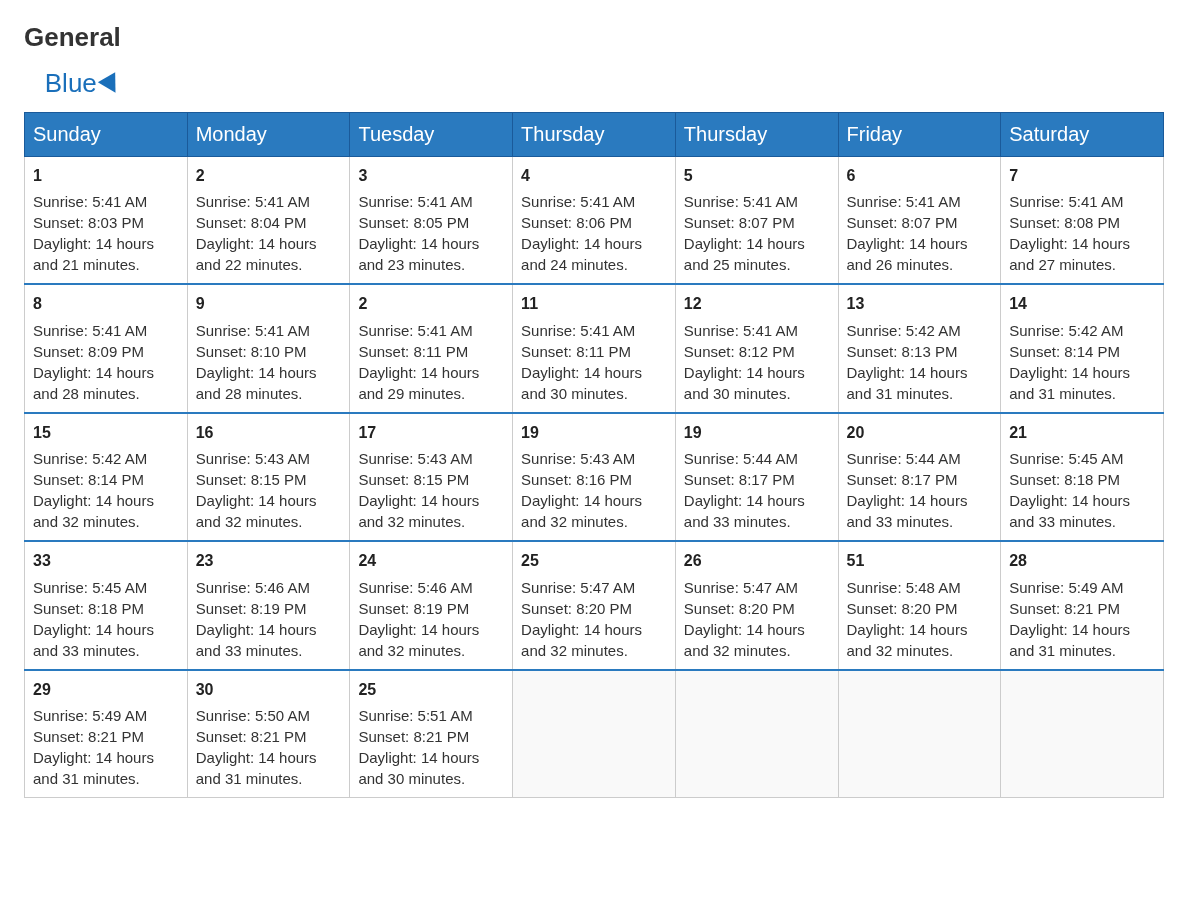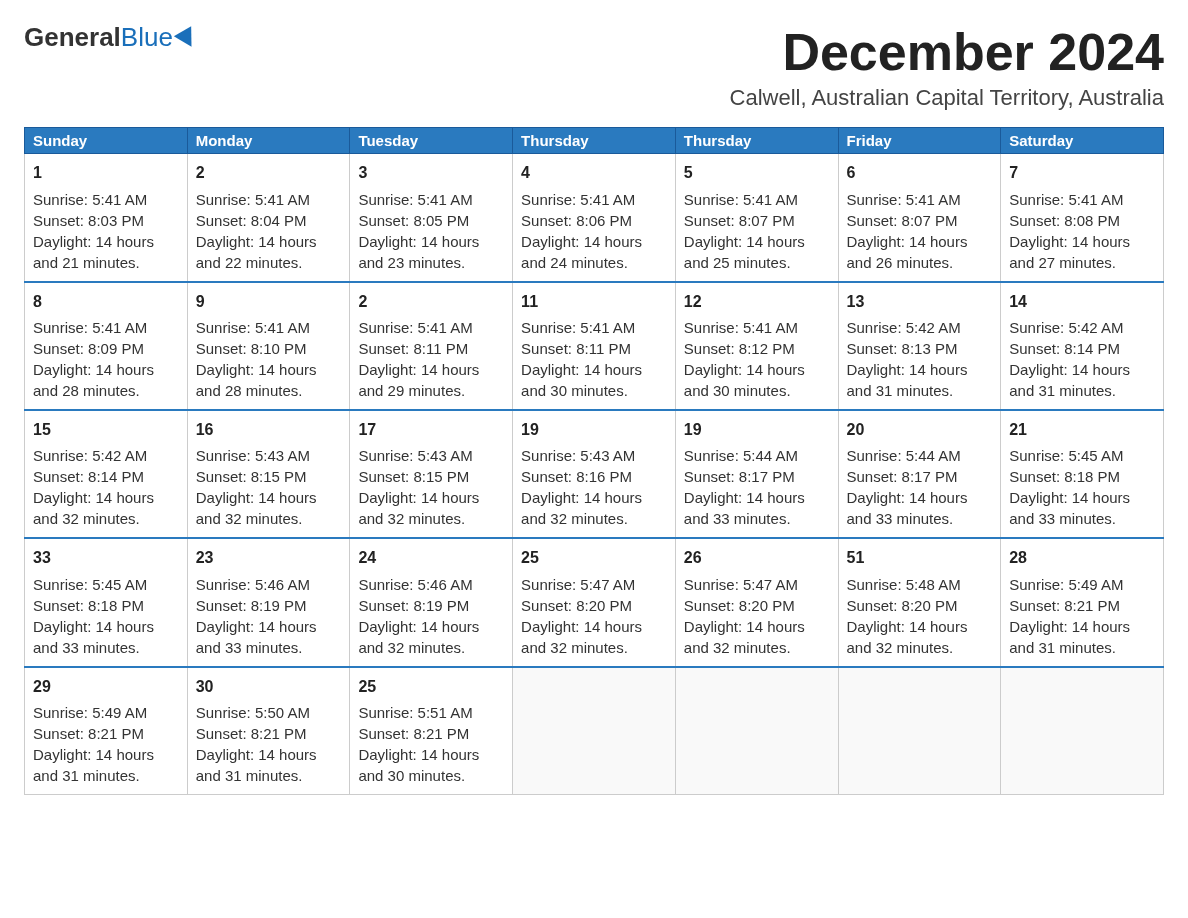--- a/index.html
+++ b/index.html
@@ -11,22 +11,23 @@
       min-height: 918px;
     }
     .header-area {
       display: flex;
       justify-content: space-between;
       align-items: flex-start;
       margin-bottom: 16px;
     }
     .logo {
       display: flex;
-      flex-direction: row;
-      align-items: center;
+      flex-direction: column;
+      align-items: flex-end;
+      gap: 20px;
     }
     .logo-general {
       font-size: 26px;
       font-weight: bold;
       color: #333;
       line-height: 1;
     }
     .logo-blue {
       font-size: 26px;
       font-weight: normal;
@@ -62,23 +63,23 @@
       margin-top: 4px;
     }
     .calendar-table {
       width: 100%;
       border-collapse: collapse;
       border: 1px solid #999;
     }
     .calendar-table th {
       background-color: #2a7abf;
       color: #fff;
-      font-size: 15px;
-      font-weight: bold;
-      padding: 4px 8px;
+      font-size: 20px;
+      font-weight: normal;
+      padding: 10px 8px;
       text-align: left;
       border: 1px solid #1a5a9a;
     }
     .calendar-table td {
       vertical-align: top;
       padding: 8px;
       border: 1px solid #ccc;
       font-size: 13px;
       color: #333;
       width: calc(100% / 7);
@@ -105,24 +106,20 @@
   </style>
 </head>
 <body>
 
 <div class="header-area">
   <div class="logo">
     <span class="logo-general">General</span>
     <span class="logo-blue">
       Blue<span class="logo-triangle"></span>
     </span>
-  </div>
-  <div class="title-area">
-    <div class="month-title">December 2024</div>
-    <div class="location-title">Calwell, Australian Capital Territory, Australia</div>
   </div>
 </div>
 
 <table class="calendar-table">
   <thead>
     <tr>
     <th>Sunday</th>
         <th>Monday</th>
         <th>Tuesday</th>
         <th>Thursday</th>

